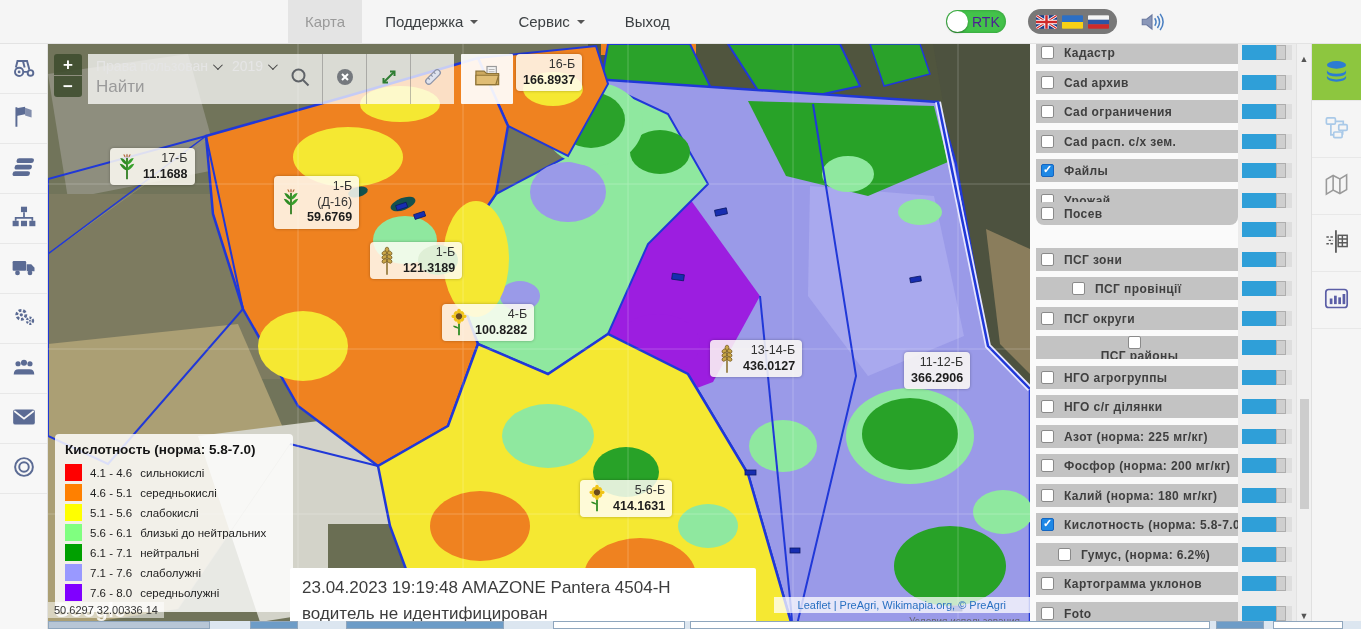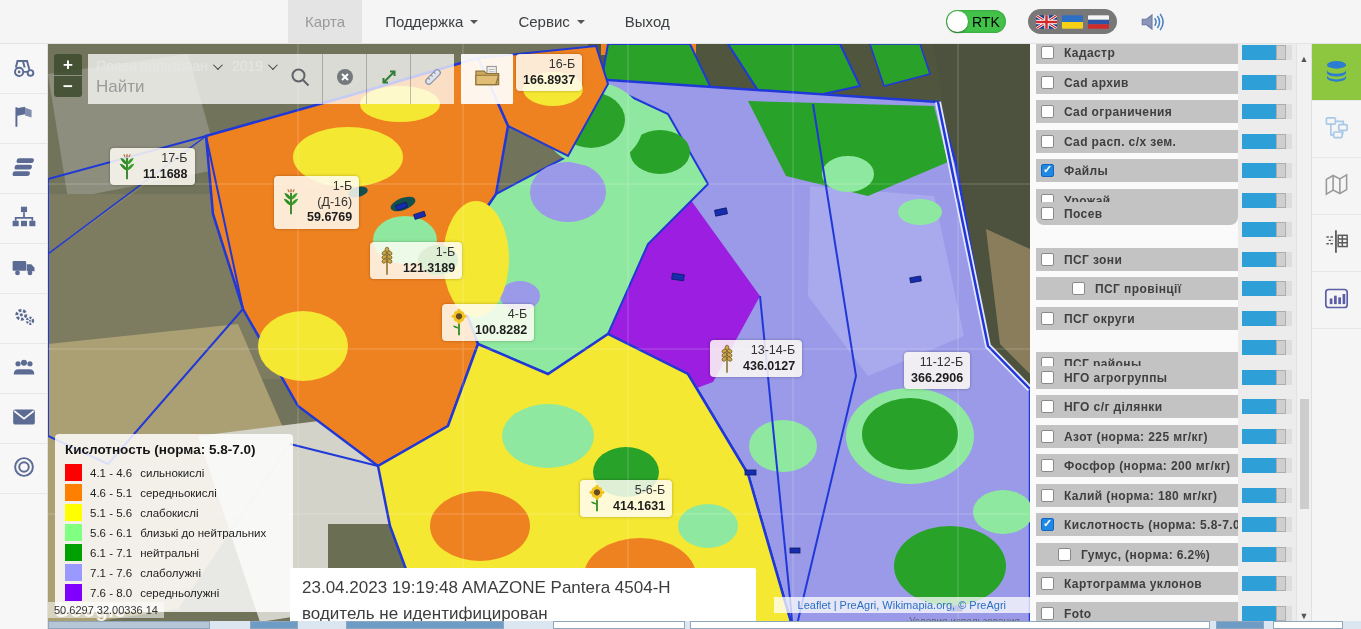--- a/index.html
+++ b/index.html
@@ -12,21 +12,21 @@
           border-bottom:1px solid #e3e3e3;display:flex;align-items:center;z-index:30}
   #nav{display:flex;height:100%;margin-left:288px}
   .nav-item{display:flex;align-items:center;padding:0 17px;margin-right:6px;font-size:15px;
             color:#3c4043;cursor:pointer;white-space:nowrap}
   .nav-item.active{background:#e4e4e4;color:#9a9a9a}
   .caret{width:0;height:0;border:4px solid transparent;border-top-color:#555;margin-left:7px;transform:translateY(2px)}
   #topbar-right{display:flex;align-items:center;gap:22px;margin-left:auto;margin-right:196px}
   .rtk{width:60px;height:23px;border-radius:12px;background:#43c24a;display:flex;align-items:center;
        cursor:pointer;box-shadow:inset 0 0 3px rgba(0,0,0,.25)}
   .rtk-knob{width:21px;height:21px;border-radius:50%;background:#fff;margin-left:1px;box-shadow:0 1px 2px rgba(0,0,0,.35)}
-  .rtk-label{font-size:14px;color:#000000;margin-left:4px}
+  .rtk-label{font-size:14px;color:#4c1d95;margin-left:4px}
   .flags{height:25px;border-radius:13px;background:#787878;display:flex;align-items:center;gap:5px;padding:0 8px}
   .flag{width:21px;height:14px;display:block;border-radius:1px;overflow:hidden;cursor:pointer}
   .flag svg{display:block;width:100%;height:100%}
   .speaker{width:26px;height:26px;cursor:pointer}
   .speaker svg{width:100%;height:100%}
 
   
   #left-toolbar{position:absolute;left:0;top:44px;bottom:0;width:48px;background:#f7f7f7;
                 border-right:1px solid #e2e2e2;z-index:25}
   .lt-cell{height:50px;display:flex;align-items:center;justify-content:center;
@@ -658,21 +658,21 @@
         <div class="handle"></div>
       </div>
       <div class="layer-row" style="top: 263px;">
         <span class="cb"></span>
         <span class="layer-label">ПСГ округи</span>
       </div>
       <div class="slider" style="top: 267px;">
         <div class="fill" style="background: rgb(47, 159, 216);"></div>
         <div class="handle"></div>
       </div>
-      <div class="layer-row" style="top: 308px;">
+      <div class="layer-row" style="top: 292px; flex-direction: column;">
         <span class="cb"></span>
         <span class="layer-label">ПСГ районы</span>
       </div>
       <div class="slider" style="top: 296px;">
         <div class="fill" style="background: rgb(47, 159, 216);"></div>
         <div class="handle"></div>
       </div>
       <div class="layer-row" style="top: 322px;">
         <span class="cb"></span>
         <span class="layer-label">НГО агрогруппы</span>

